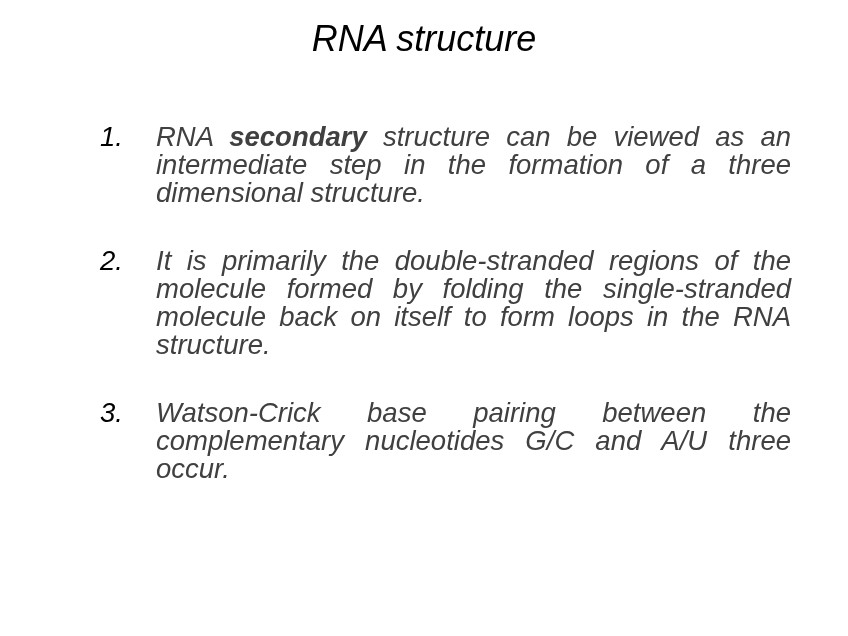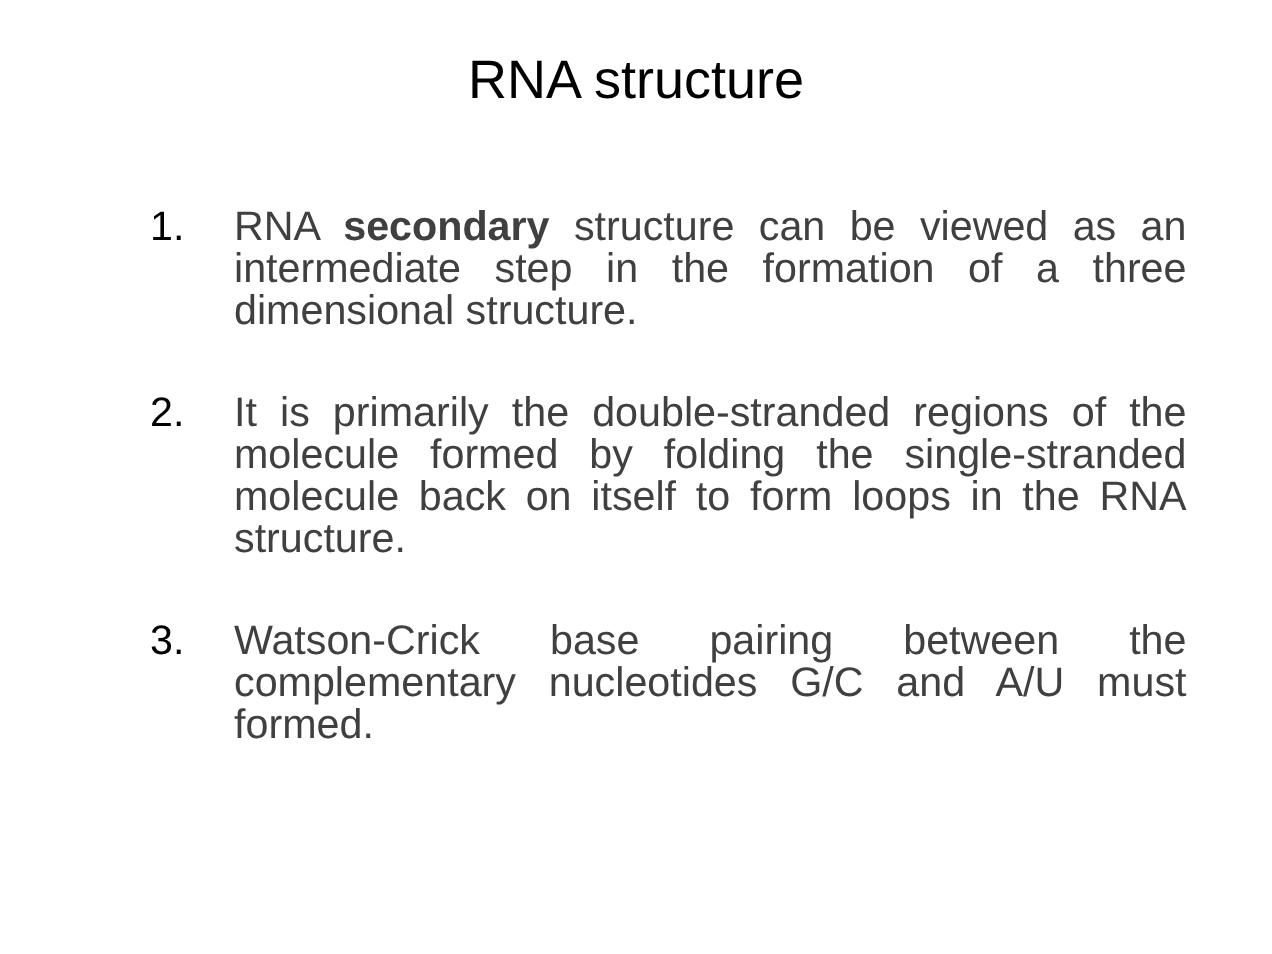--- a/index.html
+++ b/index.html
@@ -12,21 +12,22 @@
     height: 636px;
     background: #ffffff;
     color: #000000;
     font-family: "Liberation Sans", sans-serif;
     overflow: hidden;
     position: relative;
   }
   .slide {
     width: 848px;
     height: 489px;
-    padding-top: 32px;
+    padding-top: 18px;
+    font-style: italic;
   }
   .slide-title {
     margin: 0;
     text-align: center;
     font-size: 36px;
     font-weight: normal;
     line-height: 1.15;
     letter-spacing: 0px;
     color: #000000;
   }
@@ -75,18 +76,18 @@
       <p class="item-text"><span>RNA </span><b>secondary</b><span> structure can be viewed as an intermediate step in the formation of a three dimensional structure.</span></p>
     </div>
 
     <div class="list-item">
       <span class="item-number">2.</span>
       <p class="item-text"><span>It is primarily the double-stranded regions of the molecule formed by folding the single-stranded molecule back on itself to form loops in the RNA structure.</span></p>
     </div>
 
     <div class="list-item">
       <span class="item-number">3.</span>
-      <p class="item-text"><span>Watson-Crick base pairing between the complementary nucleotides G/C and A/U must formed.</span></p>
+      <p class="item-text"><span>Watson-Crick base pairing between the complementary nucleotides G/C and A/U three occur.</span></p>
     </div>
 
   </div>
 
 </div>
 
 </body></html>

